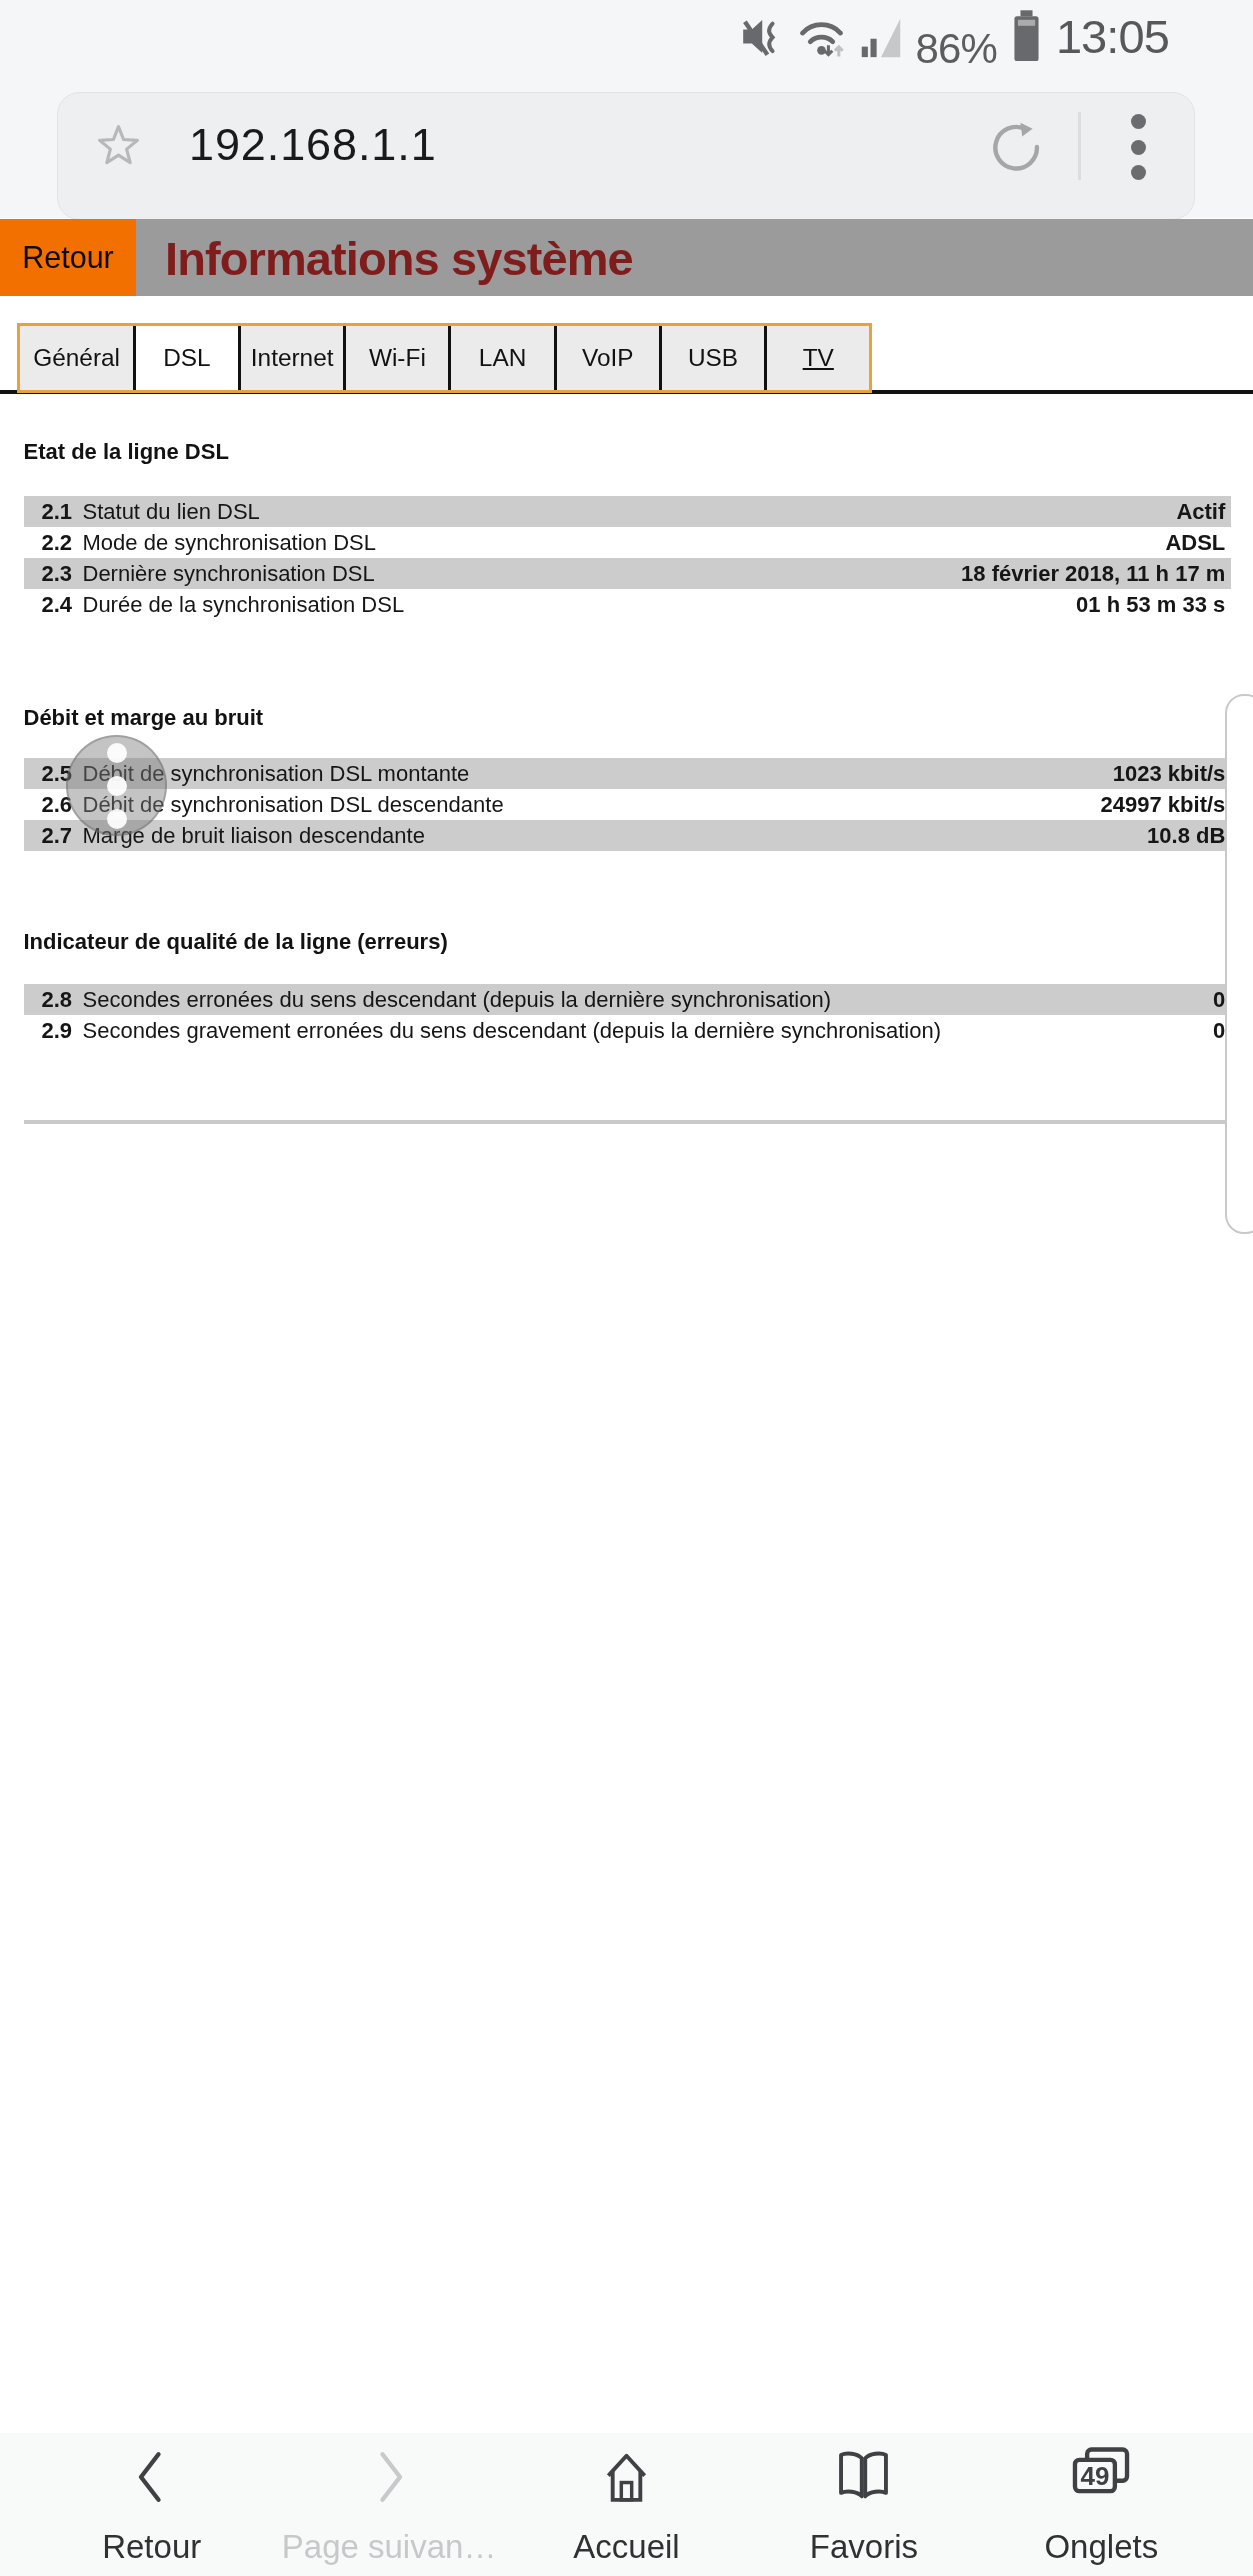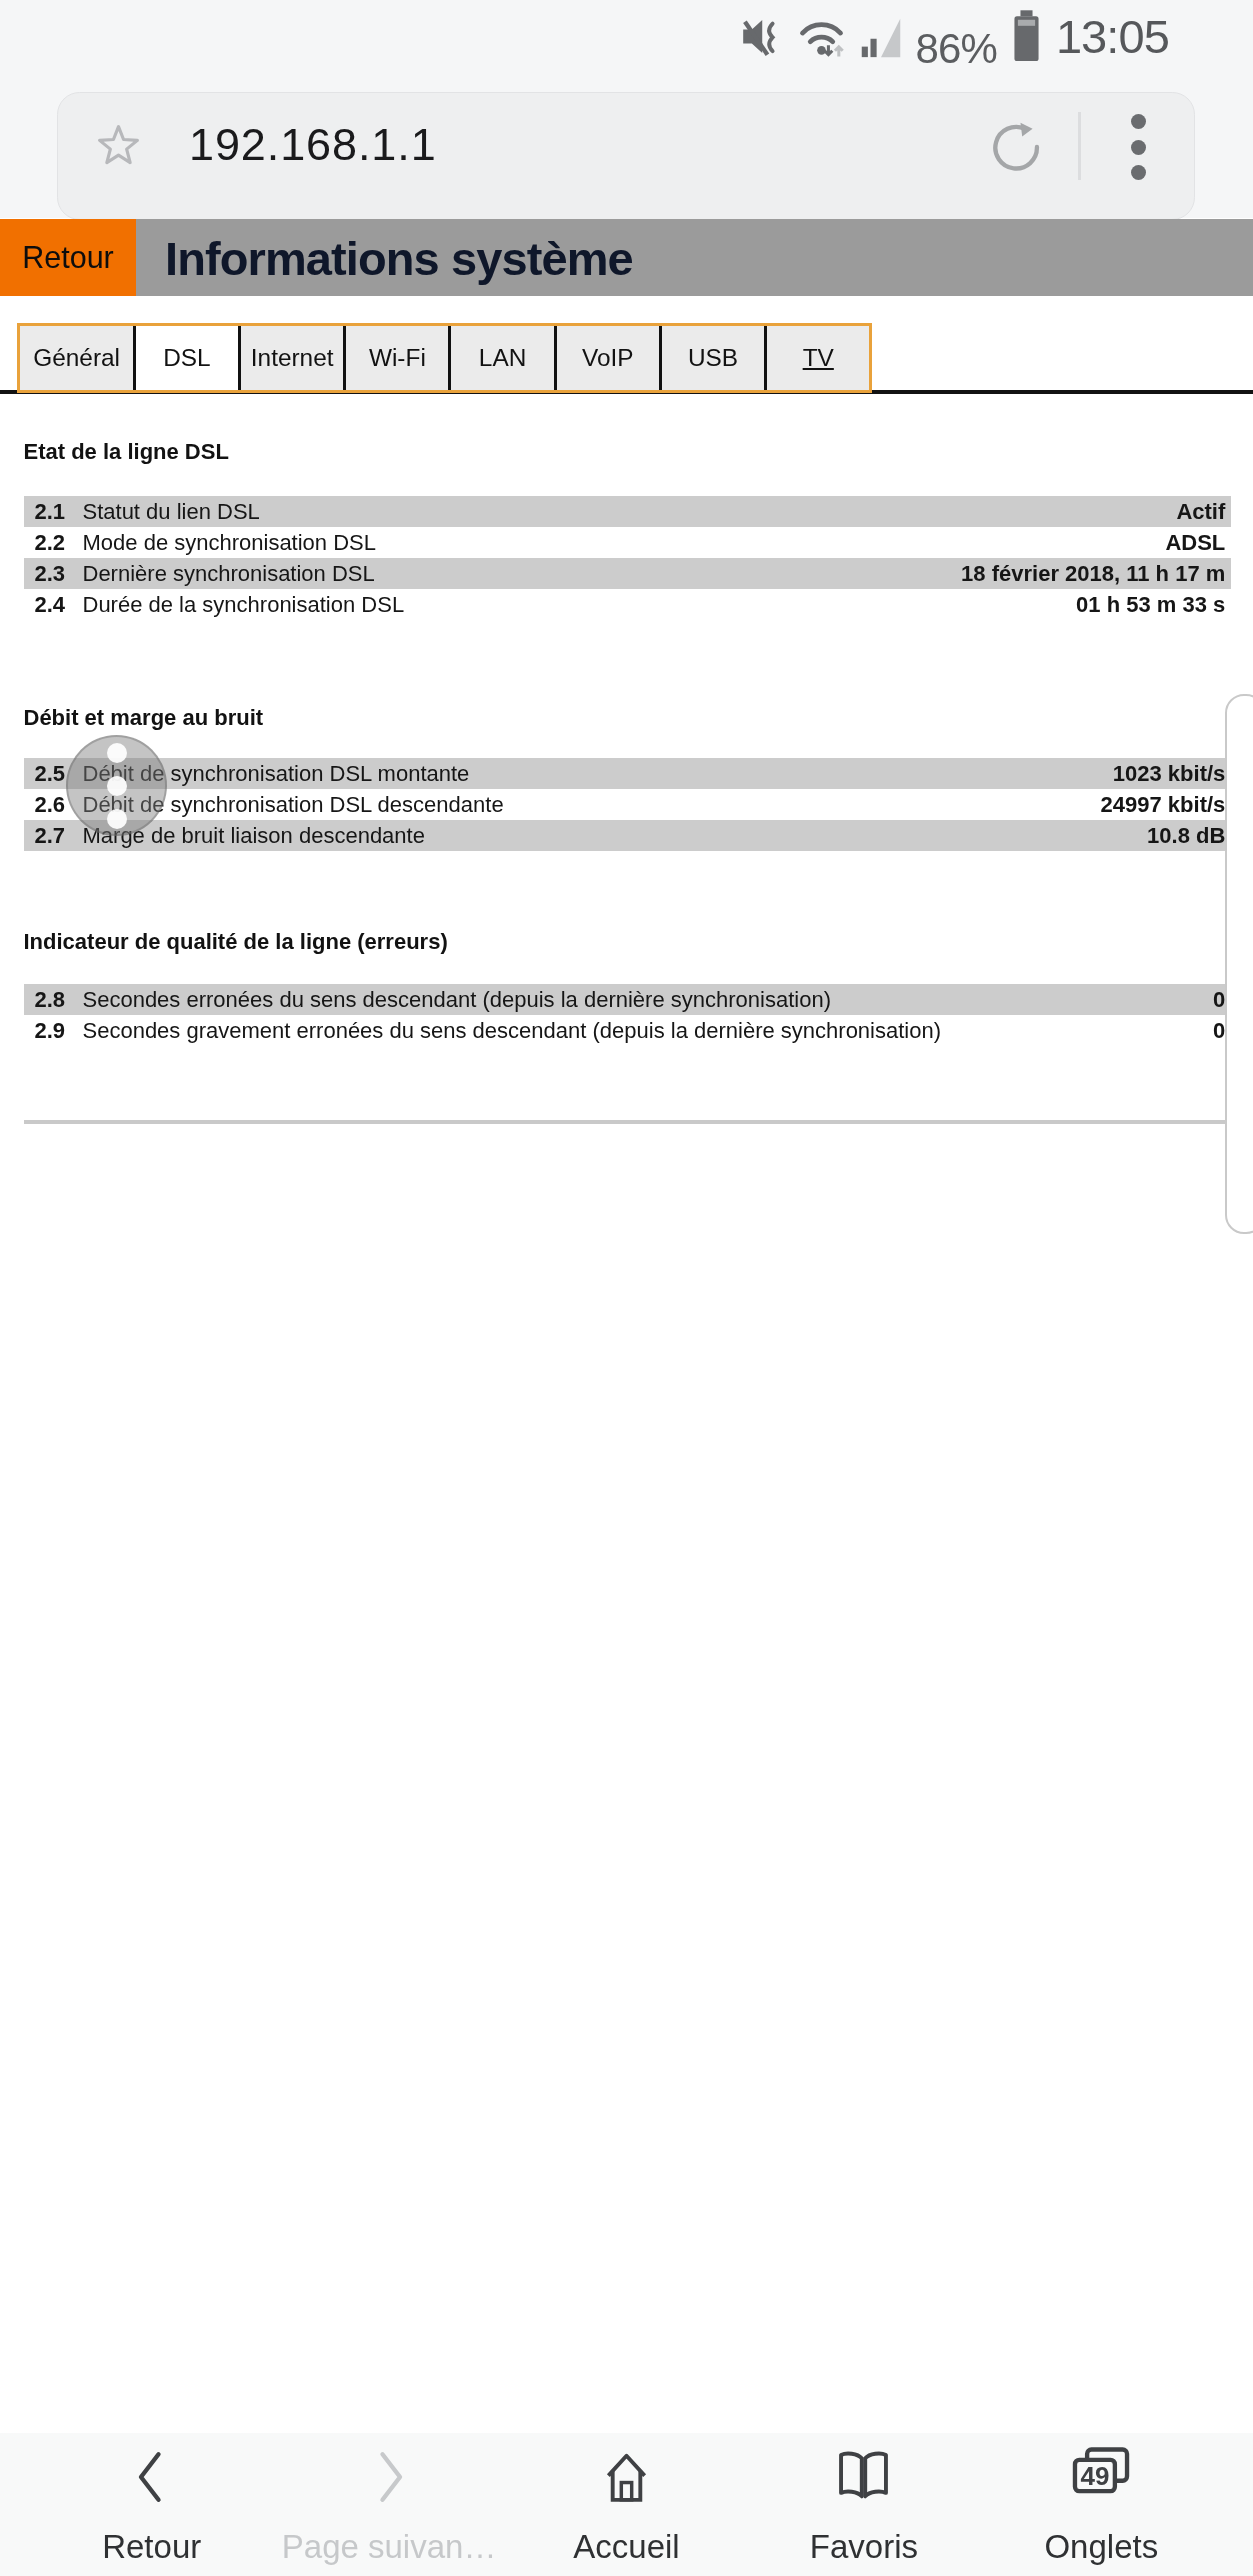--- a/index.html
+++ b/index.html
@@ -25,40 +25,40 @@
   .url-divider{position:absolute;left:1020px;top:19px;width:2.6px;height:68px;background:#dcdddf;}
   .menu-dots{position:absolute;left:1069px;top:21px;width:22.6px;height:66px;display:flex;flex-direction:column;justify-content:space-between;align-items:center;}
   .menu-dots span{width:15px;height:15px;border-radius:50%;background:#6a6c6f;}
   
   .page-header{position:absolute;left:0;top:219px;width:1253px;height:77px;background:#9b9b9b;}
   .back-btn{
     position:absolute;left:0;top:0;width:136px;height:77px;background:#f17000;
     display:flex;align-items:center;justify-content:center;
     font-size:30.5px;color:#0d0d0d;
   }
-  .page-title{position:absolute;left:165px;top:0;height:77px;line-height:80px;color:#0f172a;font-size:47px;font-weight:700;letter-spacing:-0.9px;}
+  .page-title{position:absolute;left:165px;top:0;height:77px;line-height:80px;color:#7f1d1d;font-size:47px;font-weight:700;letter-spacing:-0.9px;}
   
   .tab-underline{position:absolute;left:0;top:390px;width:1253px;height:3.5px;background:#121212;}
   .tab-group{
     position:absolute;left:17.4px;top:323px;width:855px;height:70px;
     border:3.5px solid #e9a23b;display:flex;background:#111;
   }
   .tab{
     flex:1 1 0;background:#ebebeb;display:flex;align-items:center;justify-content:center;
     font-size:24.4px;color:#121212;border-right:3.5px solid #111;white-space:nowrap;
   }
   .tab:first-child{flex:1.1 1 0;}
   .tab:last-child{border-right:none;text-decoration:underline;}
   .tab.active{background:#ffffff;}
   
   .sec-title{position:absolute;left:23.5px;font-size:22px;font-weight:700;color:#121212;white-space:nowrap;}
   .rows{position:absolute;left:23.5px;width:1207px;}
   .row{height:31px;display:flex;align-items:center;font-size:22px;color:#161616;}
   .row.shaded{background:#cccccc;}
-  .row .num{width:59px;padding-left:11px;font-weight:700;flex:0 0 auto;}
+  .row .num{width:59px;padding-left:18px;font-weight:700;flex:0 0 auto;}
   .row .lbl{flex:1 1 auto;white-space:nowrap;overflow:hidden;}
   .row .val{flex:0 0 auto;font-weight:700;padding-right:5.2px;white-space:nowrap;}
   .divider{position:absolute;left:23.5px;top:1120px;width:1206px;height:3.5px;background:#c9c9c9;}
   
   .float-btn{
     position:absolute;left:66px;top:735px;width:101px;height:101px;border-radius:50%;
     background:rgba(125,125,125,0.45);border:2.6px solid rgba(95,95,95,0.35);
     display:flex;flex-direction:column;align-items:center;justify-content:center;gap:13px;
   }
   .float-btn span{width:20px;height:20px;border-radius:50%;background:rgba(255,255,255,0.92);}

